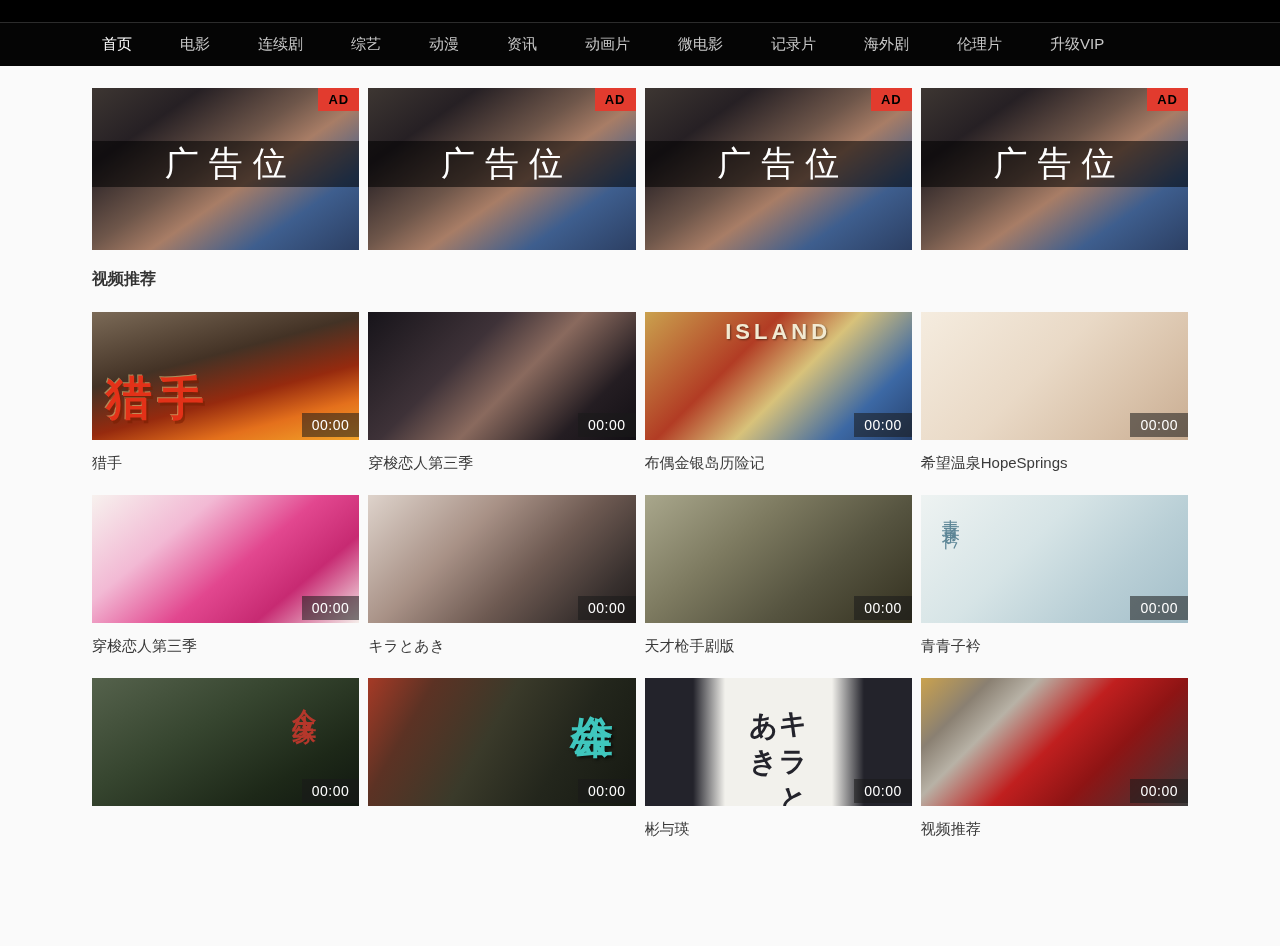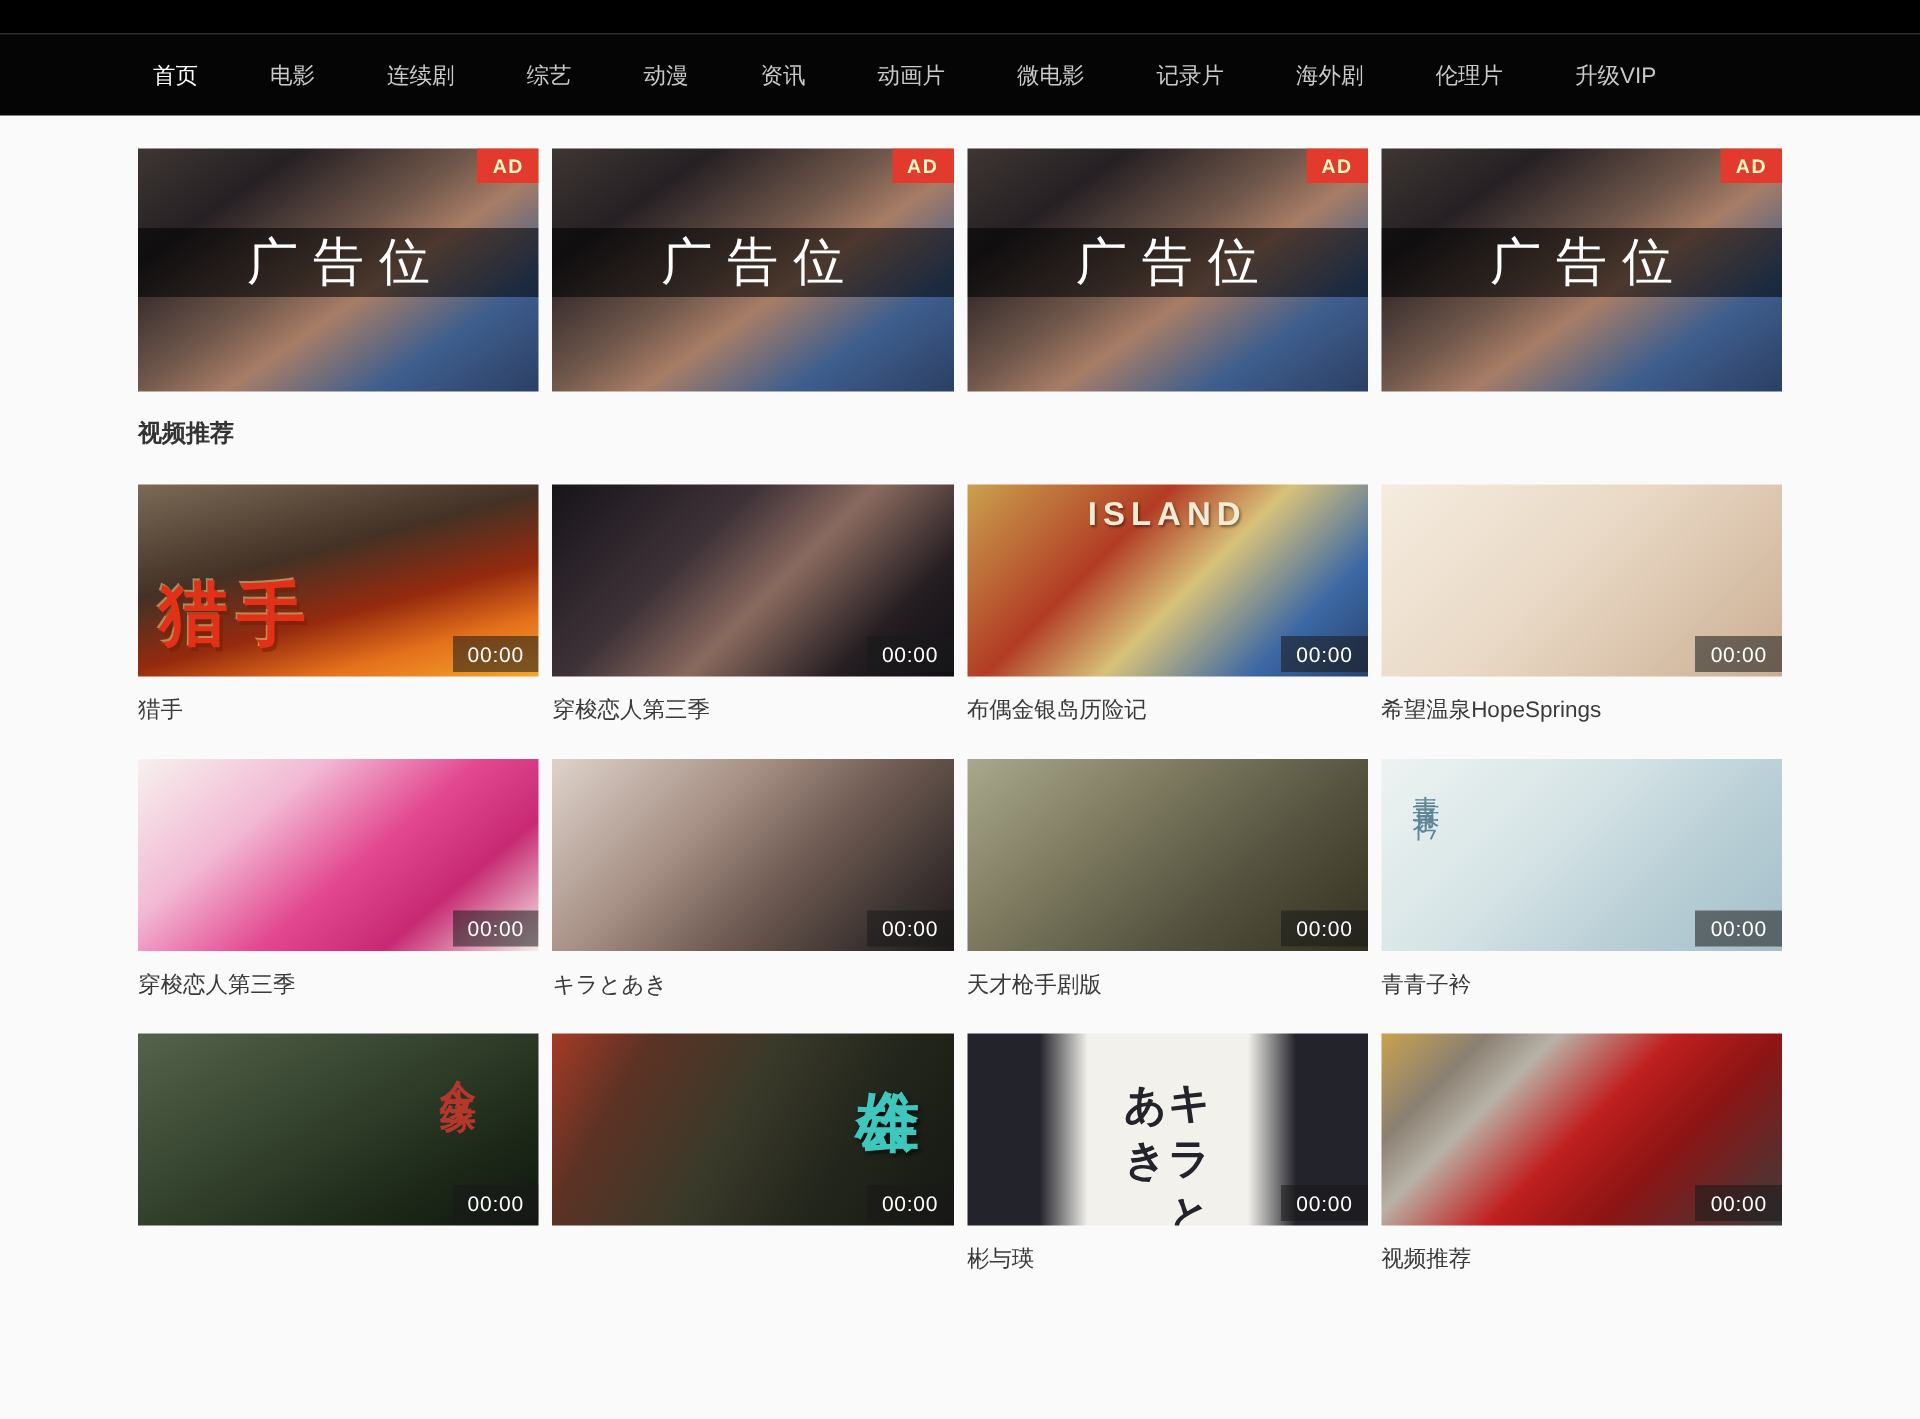--- a/index.html
+++ b/index.html
@@ -9,21 +9,21 @@
     font-family: "Liberation Sans", "DejaVu Sans", sans-serif;
     width: 1280px;
     min-height: 946px;
   }
   
   .topbar {
     height: 22px;
     background: #000;
   }
   .navbar {
-    height: 55px;
+    height: 44px;
     background: #050505;
     border-top: 1px solid #2c2c2c;
   }
   .nav-inner {
     width: 1096px;
     margin: 0 auto;
     height: 100%;
     display: flex;
     align-items: center;
     column-gap: 48px;
@@ -52,21 +52,21 @@
     position: relative;
     height: 162px;
     overflow: hidden;
     cursor: pointer;
     background: #555;
   }
   .ad-badge {
     position: absolute;
     top: 0;
     right: 0;
-    color: #fef9c3;
+    color: #000000;
     font-size: 13px;
     font-weight: bold;
     padding: 4px 10px;
     letter-spacing: 1px;
     z-index: 2;
   }
   .ad-band {
     position: absolute;
     left: 0;
     right: 0;

